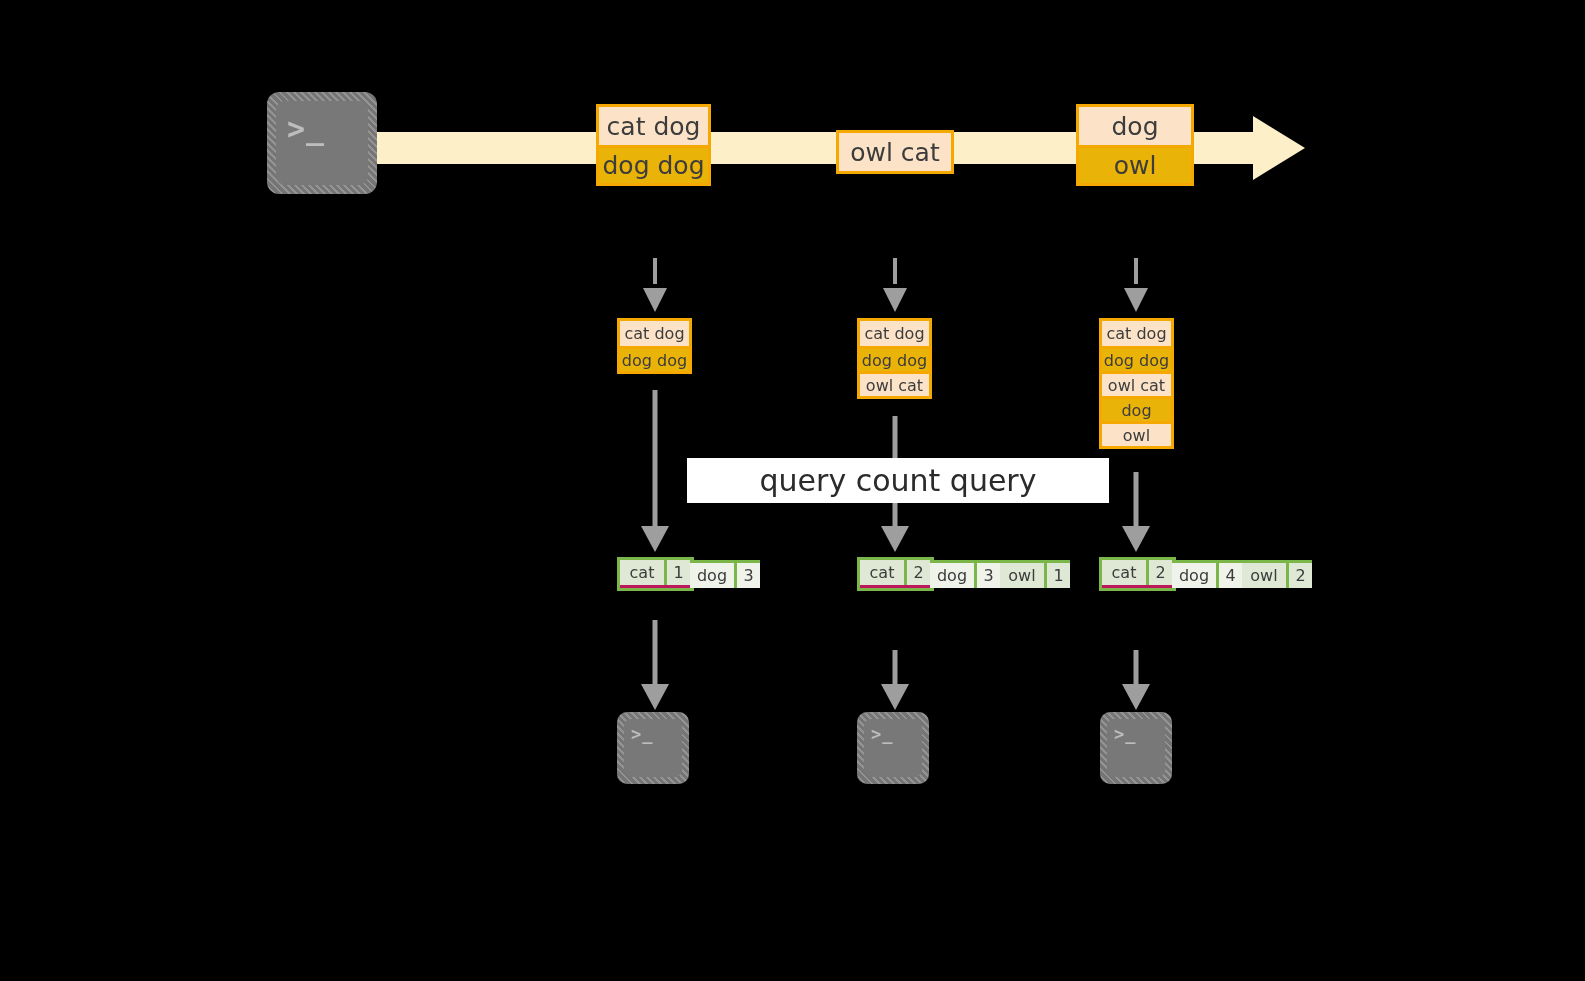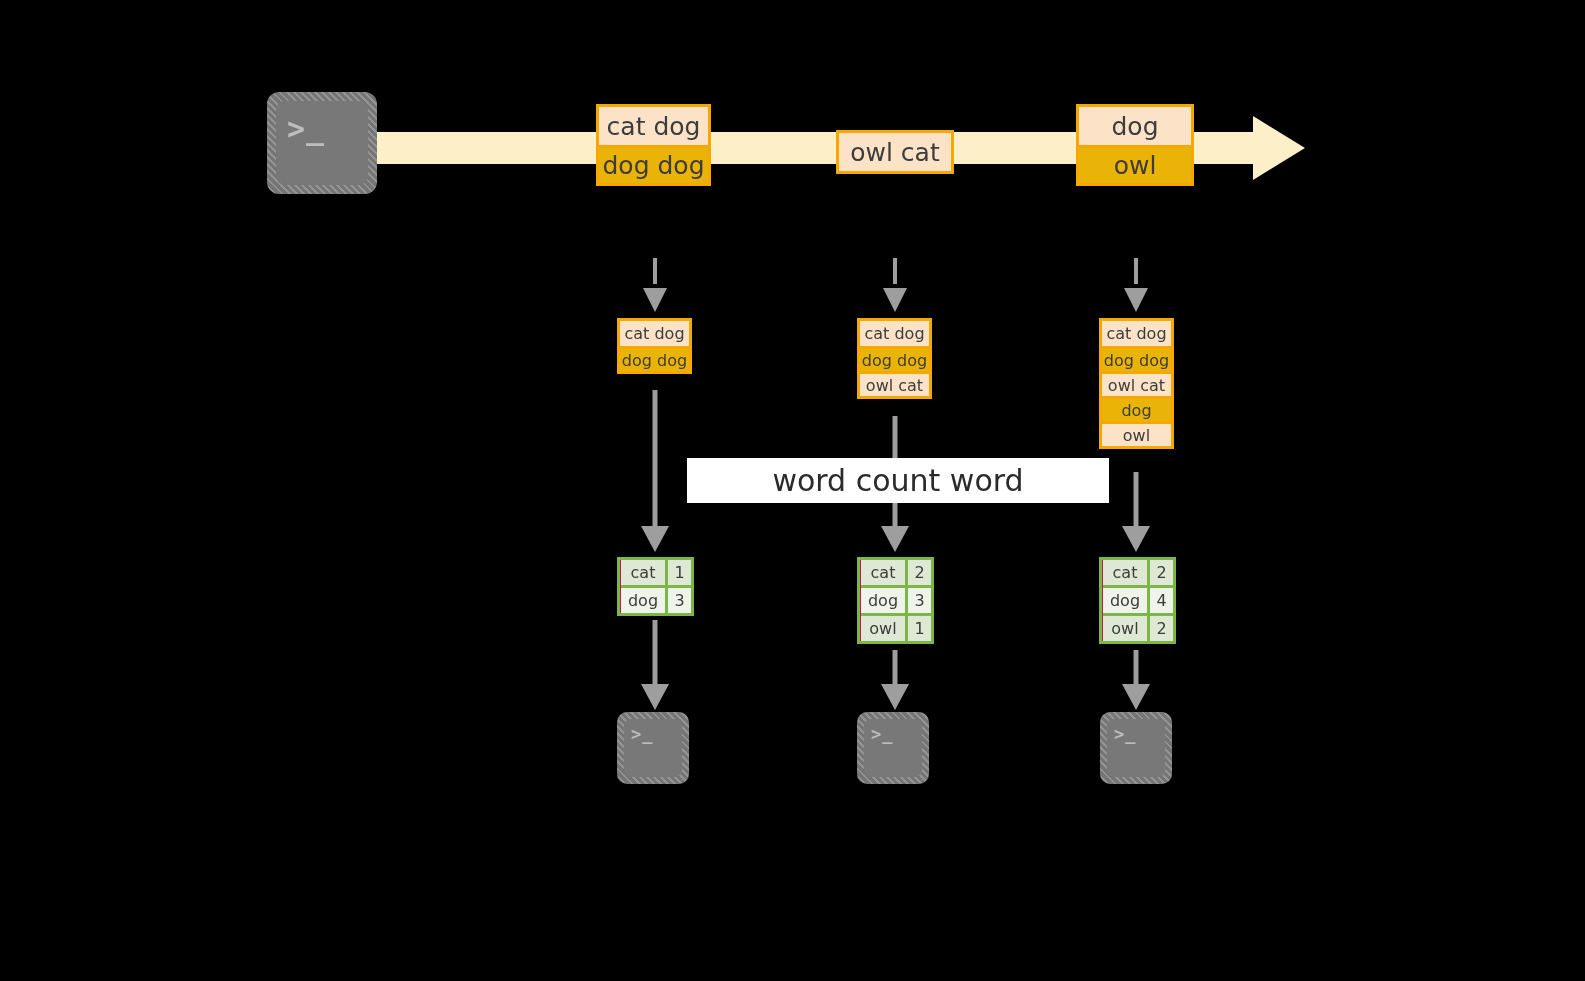--- a/index.html
+++ b/index.html
@@ -115,22 +115,21 @@
   #accum-box-2 { left: 857px; top: 318px; width: 75px; }
   #accum-box-3 { left: 1099px; top: 318px; width: 75px; }
 
   
   .res-table {
     position: absolute;
     box-sizing: border-box;
     border: 3px solid #7ab648;
     background: #be185d;
     display: flex;
-    flex-direction: column;
-    align-items: flex-end;
+    flex-direction: row;
   }
   .res-row {
     display: flex;
     height: 25px;
   }
   .res-row + .res-row { border-top: 3px solid #7ab648; }
   .res-row.dark  .cell { background: #dfe8d4; }
   .res-row.light .cell { background: #eff3ea; }
   .res-cell-word,
   .res-cell-count {
@@ -247,21 +246,21 @@
 
   <div class="rec-box accum-box" id="accum-box-3">
     <div class="rec-row dark">cat dog</div>
     <div class="rec-row light">dog dog</div>
     <div class="rec-row dark">owl cat</div>
     <div class="rec-row light">dog</div>
     <div class="rec-row dark">owl</div>
   </div>
 
   <div id="query-label">
-    <span class="label-text">word count word</span>
+    <span class="label-text">query count query</span>
   </div>
 
   <div class="res-table" id="res-table-1">
     <div class="res-row dark">
       <div class="res-cell-word cell">cat</div>
       <div class="res-cell-count cell">1</div>
     </div>
     <div class="res-row light">
       <div class="res-cell-word cell">dog</div>
       <div class="res-cell-count cell">3</div>

